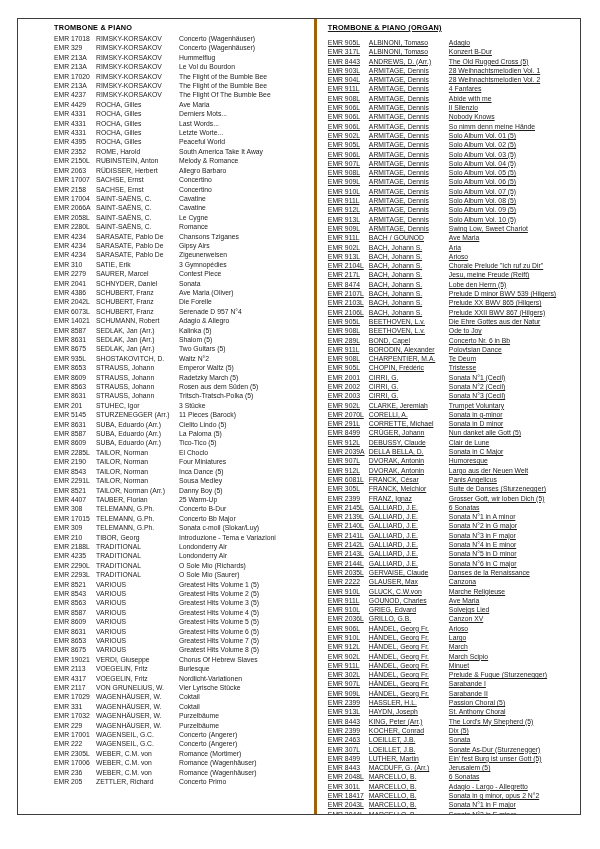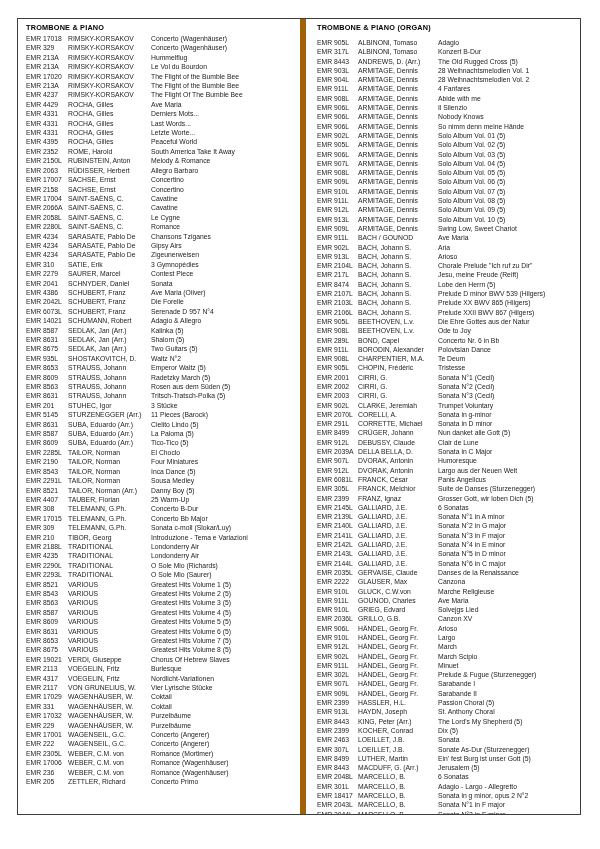--- a/index.html
+++ b/index.html
@@ -17,22 +17,22 @@
     width:564px; height:797px;
     border:1px solid #3d3d3d;
     display:flex;
     box-sizing:border-box;
     overflow:hidden;
   }
   .col {
     box-sizing:border-box;
     overflow:hidden;
   }
-  .col.left  { width:283px; }
-  .col.right { width:281px; border-left:6px solid #a16207; }
+  .col.left  { width:283px;margin-left:28px; }
+  .col.right { width:281px; border-left:3px solid #a16207;text-decoration:underline; }
   .col-header {
     font-weight:bold;
     font-size:7.3px;
     letter-spacing:0.2px;
     color:#000;
     padding:4px 0 0 8px;
     line-height:9px;
     white-space:nowrap;
   }
   .col.right .col-header { padding-left:11px; }

